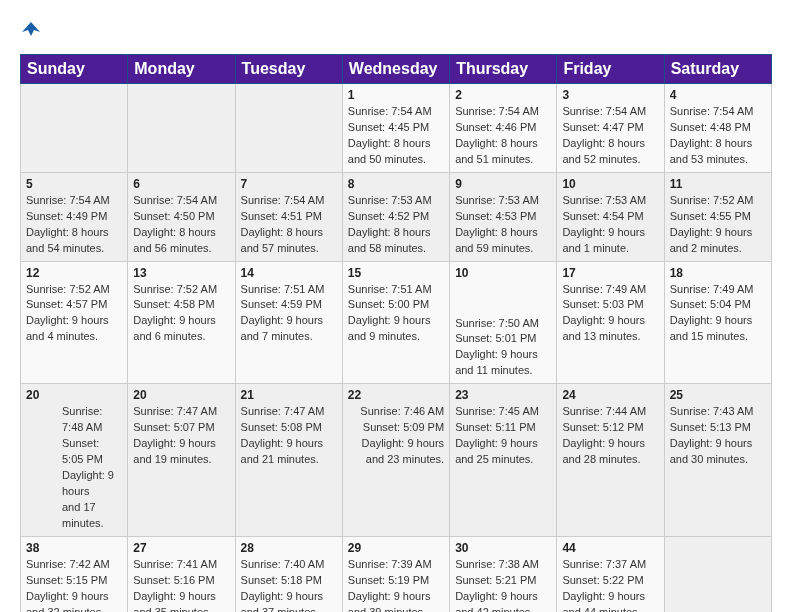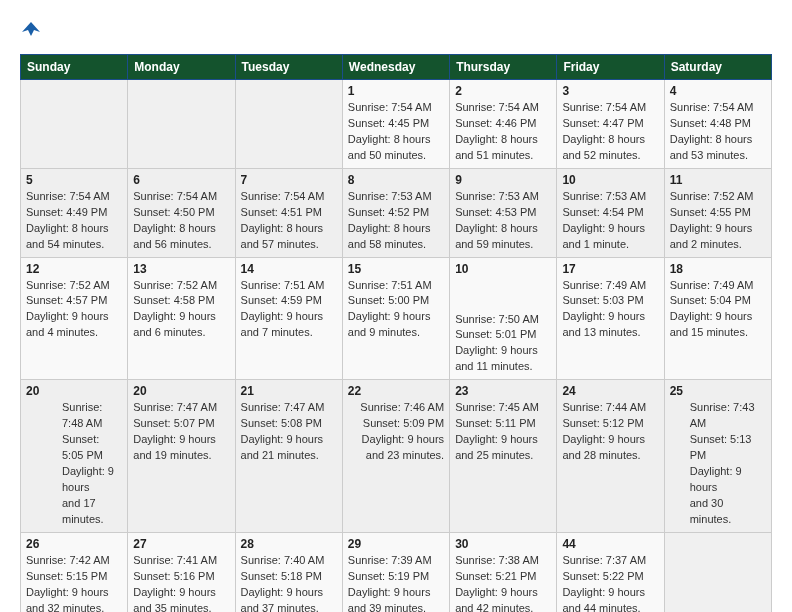--- a/index.html
+++ b/index.html
@@ -48,23 +48,23 @@
       font-weight: normal;
       color: #444;
       margin-top: 2px;
     }
     .calendar {
       width: 100%;
       border-collapse: collapse;
       table-layout: fixed;
     }
     .calendar thead th {
-      background: #14532d;
+      background: #4c1d95;
       color: #fff;
-      font-size: 12px;
+      font-size: 16px;
       font-weight: bold;
       text-align: left;
       padding: 5px 6px;
       border: 1px solid #1a4d8a;
     }
     .calendar tbody td {
       border: 1px solid #ccc;
       vertical-align: top;
       padding: 4px 5px;
       font-size: 10px;
@@ -311,29 +311,29 @@
           </td>
           <td>
             <span class="day-number">24</span>
             <div class="day-info" style="white-space: pre-line;">Sunrise: 7:44 AM
 Sunset: 5:12 PM
 Daylight: 9 hours
 and 28 minutes.</div>
           </td>
           <td>
             <span class="day-number">25</span>
-            <div class="day-info" style="white-space: pre-line; margin-left: 20px;">Sunrise: 7:43 AM
+            <div class="day-info" style="white-space: pre-line;">Sunrise: 7:43 AM
 Sunset: 5:13 PM
 Daylight: 9 hours
 and 30 minutes.</div>
           </td>
         </tr>
         <tr>
           <td>
-            <span class="day-number">26</span>
+            <span class="day-number">38</span>
             <div class="day-info" style="white-space: pre-line;">Sunrise: 7:42 AM
 Sunset: 5:15 PM
 Daylight: 9 hours
 and 32 minutes.</div>
           </td>
           <td>
             <span class="day-number">27</span>
             <div class="day-info" style="white-space: pre-line;">Sunrise: 7:41 AM
 Sunset: 5:16 PM
 Daylight: 9 hours

